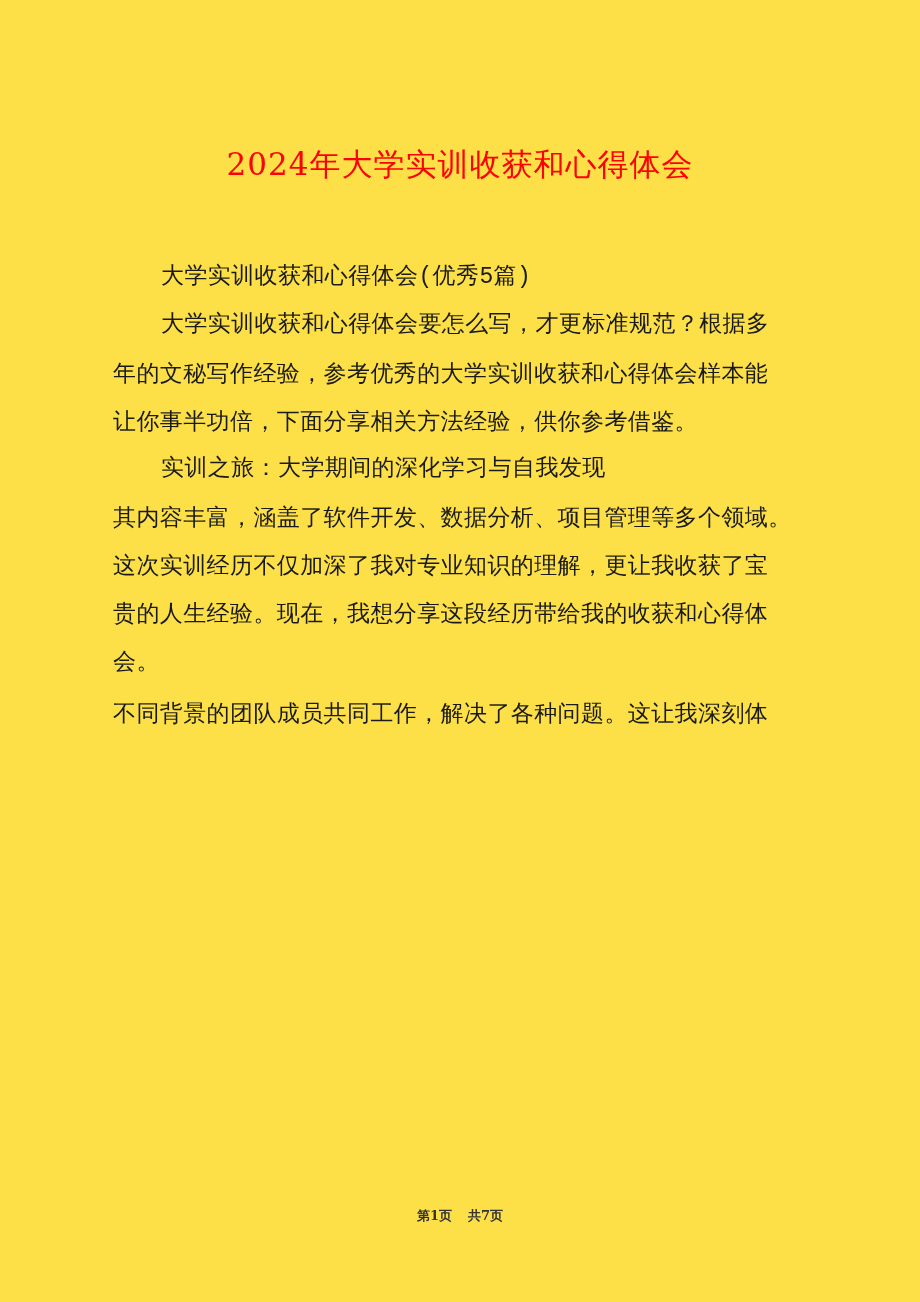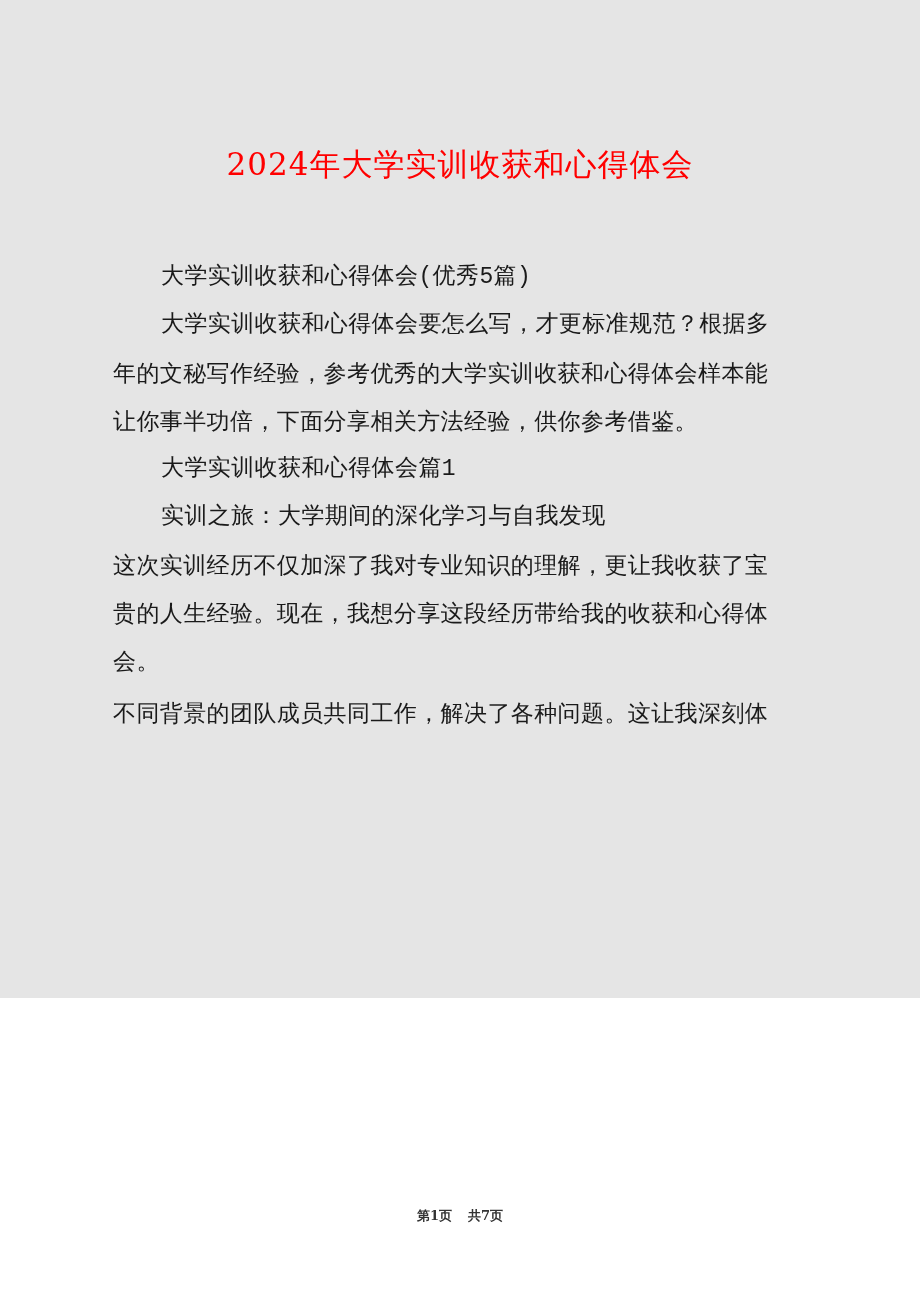--- a/index.html
+++ b/index.html
@@ -1,18 +1,18 @@
 <!DOCTYPE html>
 <html><head>
   <meta charset="utf-8">
   <style>
     html, body { margin: 0; padding: 0; background: #ffffff; }
     body { width: 920px; height: 1302px; position: relative; overflow: hidden;
            font-family: "DejaVu Serif", "Liberation Serif", serif; color: #1a1a1a; }
-    .page { position: absolute; left: 0; top: 0; width: 920px; height: 998px; background: #e5e5e5; }
+    .page { position: absolute; left: 0; top: 0; width: 920px; height: 1302px; background: #fde047; }
     .title { position: absolute; left: 0; width: 920px; top: 142px; text-align: center;
              font-size: 31px; line-height: 44px; color: #ff0000; letter-spacing: 1px; white-space: nowrap; }
     .body { position: absolute; left: 113px; top: 253px; width: 700px; }
     .line { height: 48px; line-height: 48px; font-size: 23px; white-space: nowrap; letter-spacing: 0.4px; }
     .indent { padding-left: 48px; font-family: Liberation Mono, monospace; }
     .gap-sm { height: 2px; }
     .footer { position: absolute; left: 0; width: 920px; top: 1206px; text-align: center;
               font-size: 13px; line-height: 20px; color: #333333; white-space: nowrap; }
     .footer span { margin: 0 6px; font-weight: bold; }
   </style>
@@ -25,25 +25,25 @@
   <div class="body">
 
     <div class="line indent">大学实训收获和心得体会(优秀5篇)</div>
 
     <div>
       <div class="line indent">大学实训收获和心得体会要怎么写，才更标准规范？根据多</div>
       <div class="line">年的文秘写作经验，参考优秀的大学实训收获和心得体会样本能</div>
       <div class="line">让你事半功倍，下面分享相关方法经验，供你参考借鉴。</div>
     </div>
 
-    <div class="line indent">大学实训收获和心得体会篇1</div>
 
     <div class="line indent">实训之旅：大学期间的深化学习与自我发现</div>
 
     <div>
+      <div class="line">其内容丰富，涵盖了软件开发、数据分析、项目管理等多个领域。</div>
       <div class="line">这次实训经历不仅加深了我对专业知识的理解，更让我收获了宝</div>
       <div class="line">贵的人生经验。现在，我想分享这段经历带给我的收获和心得体</div>
       <div class="line">会。</div>
     </div>
 
     <div class="gap-sm"></div>
 
 
     <div class="gap-sm"></div>
 

